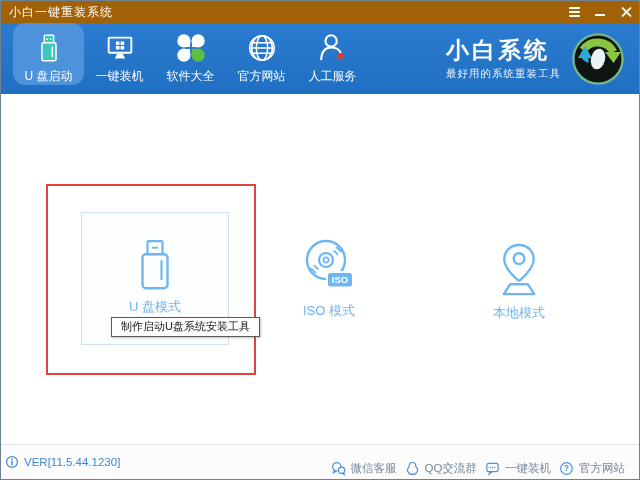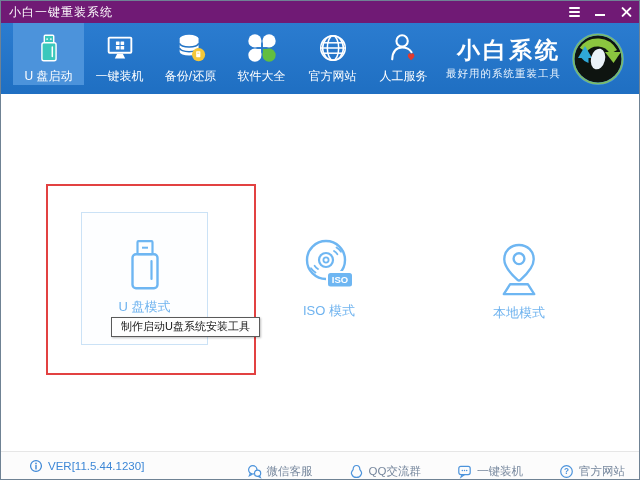--- a/index.html
+++ b/index.html
@@ -1,63 +1,63 @@
 <!DOCTYPE html>
 <html><head>
 <meta charset="utf-8">
 <style>
   html,body{margin:0;padding:0;background:#d8d8d8;font-family:"Liberation Sans",sans-serif;}
   .window{position:relative;width:640px;height:480px;background:#fff;overflow:hidden;
           box-sizing:border-box;border:1px solid #6f8294;}
   
-  .titlebar{position:absolute;left:0;top:0;right:0;height:22px;background:#701a75;
+  .titlebar{position:absolute;left:0;top:0;right:0;height:22px;background:#a16207;
             display:flex;align-items:center;color:#fff;font-size:12px;}
   .titlebar .title{padding-left:8px;letter-spacing:1px;}
   .title-controls{margin-left:auto;display:flex;align-items:center;height:100%;}
   .tc-btn{width:26px;height:100%;display:flex;align-items:center;justify-content:center;cursor:default;}
   .hamburger{display:flex;flex-direction:column;gap:2px;}
   .hamburger i{display:block;width:11px;height:2px;background:#fff;border-radius:1px;}
   .minbar{display:block;width:10px;height:2px;background:#fff;margin-top:6px;}
   .closex{position:relative;width:11px;height:11px;}
   .closex i{position:absolute;left:-1px;top:4.5px;width:13px;height:2px;background:#fff;border-radius:1px;}
   .closex i:first-child{transform:rotate(45deg);}
   .closex i:last-child{transform:rotate(-45deg);}
   
   .navbar{position:absolute;left:0;top:22px;right:0;height:71px;
           background:linear-gradient(180deg,#2B7CD0,#1F6FC2);display:flex;padding-left:12px;}
   .nav-item{width:71px;height:62px;display:flex;flex-direction:column;align-items:center;
-            justify-content:flex-start;padding-top:8px;box-sizing:border-box;cursor:pointer;}
+            justify-content:flex-start;padding-top:8px;box-sizing:border-box;cursor:pointer;border-radius:12px;}
   .nav-item.selected{background:#4C93DB;}
   .nav-item .lbl{color:#fff;font-size:12px;margin-top:3px;white-space:nowrap;}
   .brand{position:absolute;right:0;top:22px;height:71px;display:flex;align-items:center;}
   .brand-text{display:flex;flex-direction:column;justify-content:center;margin-right:10px;}
-  .brand-name{color:#fff;font-size:23px;font-weight:bold;letter-spacing:3px;line-height:26px;text-align:right;}
+  .brand-name{color:#fff;font-size:23px;font-weight:bold;letter-spacing:3px;line-height:26px;}
   .brand-slogan{color:#EAF4FE;font-size:10.5px;margin-top:4px;letter-spacing:1px;text-align:right;}
   .brand-logo{margin-right:14px;}
   
   .content{position:absolute;left:0;top:93px;right:0;bottom:25px;background:#fff;}
   .annotation{position:absolute;left:45px;top:90px;width:206px;height:187px;
               border:2px solid #E24141;pointer-events:none;}
-  .mode-card{position:absolute;left:80px;top:118px;width:127px;height:133px;
+  .mode-card{position:absolute;left:80px;top:118px;width:148px;height:133px;
              border:1px solid #CBE2F6;background:#FDFEFF;box-sizing:border-box;
              display:flex;flex-direction:column;align-items:center;cursor:pointer;}
   .mode-card svg{margin-top:26px;}
   .mode-label{color:#6FB3EF;font-size:13px;margin-top:7px;white-space:nowrap;}
   .mode-block{position:absolute;display:flex;flex-direction:column;align-items:center;cursor:pointer;}
   .mode-iso{left:288px;top:143px;width:80px;justify-content:flex-end;}
   .mode-local{left:480px;top:148px;width:76px;}
   .tooltip{position:absolute;left:110px;top:223px;height:18px;line-height:17px;
            background:#FEFEFE;border:1px solid #5A5A5A;color:#151515;font-size:11px;
            padding:0 9px;white-space:nowrap;box-shadow:1px 1px 2px rgba(0,0,0,.25);}
   
-  .footer{position:absolute;left:0;bottom:0;right:0;height:28px;background:#FCFCFC;
+  .footer{position:absolute;left:0;bottom:0;right:0;height:35px;background:#FCFCFC;
           border-top:1px solid #E6E6E6;display:flex;align-items:center;
-          padding:0 14px 0 28px;box-sizing:border-box;}
+          padding:0 14px 0 4px;box-sizing:border-box;}
   .ver{display:flex;align-items:center;gap:5px;color:#3D87D6;font-size:11.5px;cursor:pointer;}
-  .flinks{margin-left:auto;display:flex;gap:36px;margin-top:12px;}
+  .flinks{margin-left:auto;display:flex;gap:8px;margin-top:12px;}
   .flink{display:flex;align-items:center;gap:5px;color:#76879D;font-size:11.5px;cursor:pointer;}
 </style>
 </head>
 <body>
 
 <div class="window">
 
   <div class="titlebar">
     <span class="title">小白一键重装系统</span>
     <div class="title-controls">
@@ -99,31 +99,20 @@
         <rect x="7" y="8" width="22" height="14" fill="#2B7CD0"></rect>
         <rect x="13.7" y="11" width="3.8" height="3.8" rx="0.5" fill="#fff"></rect>
         <rect x="18.6" y="11" width="3.8" height="3.8" rx="0.5" fill="#fff"></rect>
         <rect x="13.7" y="15.9" width="3.8" height="3.8" rx="0.5" fill="#fff"></rect>
         <rect x="18.6" y="15.9" width="3.8" height="3.8" rx="0.5" fill="#fff"></rect>
         <path d="M15 24 L21 24 L23.5 29 L12.5 29 Z" fill="#fff"></path>
       </svg>
       <span class="lbl">一键装机</span>
     </div>
 
-    <div class="nav-item">
-      <svg width="34" height="34" viewBox="0 0 36 36">
-        <path d="M6 8 a10 4 0 0 1 20 0 v14 a10 4 0 0 1 -20 0 z" fill="#fff"></path>
-        <path d="M6 13 a10 4 0 0 0 20 0" fill="none" stroke="#2173C6" stroke-width="1.6"></path>
-        <path d="M6 18 a10 4 0 0 0 20 0" fill="none" stroke="#2173C6" stroke-width="1.6"></path>
-        <circle cx="26" cy="25" r="7" fill="#F3C73A"></circle>
-        <rect x="23.5" y="21.5" width="4.4" height="6.2" rx="0.6" fill="#fff"></rect>
-        <rect x="24.6" y="23" width="2.2" height="0.9" fill="#F3C73A"></rect>
-      </svg>
-      <span class="lbl">备份/还原</span>
-    </div>
 
     <div class="nav-item">
       <svg width="34" height="34" viewBox="0 0 36 36">
         <circle cx="10.5" cy="10.5" r="7" fill="#fff"></circle>
           <rect x="11" y="11" width="6" height="6" fill="#fff"></rect>
         <circle cx="25.5" cy="10.5" r="7" fill="#fff"></circle>
           <rect x="19" y="11" width="6" height="6" fill="#fff"></rect>
         <circle cx="10.5" cy="25.5" r="7" fill="#fff"></circle>
           <rect x="11" y="19" width="6" height="6" fill="#fff"></rect>
         <circle cx="25.5" cy="25.5" r="7" fill="#62BE3F"></circle>

